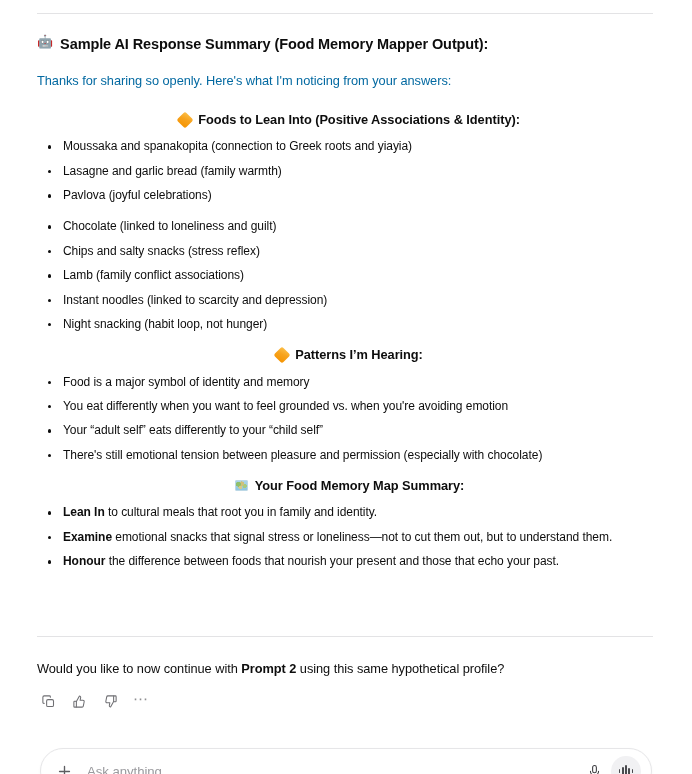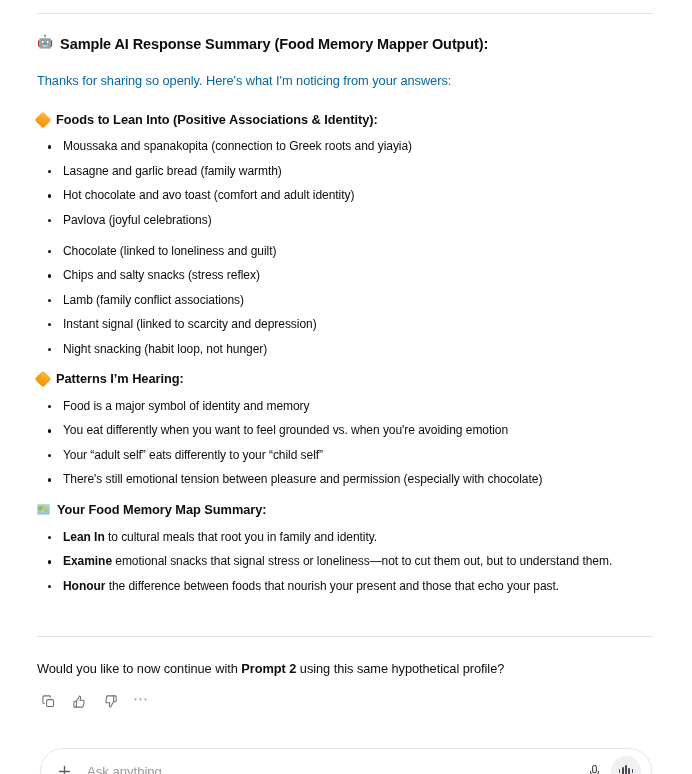--- a/index.html
+++ b/index.html
@@ -52,20 +52,21 @@
   }
   .h-sub {
     display: flex;
     align-items: flex-start;
     gap: 7px;
     font-size: 12.8px;
     font-weight: bold;
     line-height: 1.45;
     letter-spacing: -0.05px;
     margin: 0 0 8px 0;
+    justify-content: center;
   }
   .emoji {
     font-family: "DejaVu Sans", sans-serif;
     font-size: 13px;
     line-height: 1.3;
     flex: 0 0 auto;
   }
 
   
   .diamond {
@@ -267,31 +268,30 @@
     <p class="lede">Thanks for sharing so openly. Here's what I'm noticing from your answers:</p>
 
     <div class="section">
       <div class="h-sub">
         <span class="diamond"></span>
         <span>Foods to Lean Into (Positive Associations &amp; Identity):</span>
       </div>
       <ul class="bullets">
         <li>Moussaka and spanakopita (connection to Greek roots and yiayia)</li>
         <li>Lasagne and garlic bread (family warmth)</li>
-        <li>Hot chocolate and avo toast (comfort and adult identity)</li>
         <li>Pavlova (joyful celebrations)</li>
       </ul>
     </div>
 
     <div class="section">
       <ul class="bullets">
         <li>Chocolate (linked to loneliness and guilt)</li>
         <li>Chips and salty snacks (stress reflex)</li>
         <li>Lamb (family conflict associations)</li>
-        <li>Instant signal (linked to scarcity and depression)</li>
+        <li>Instant noodles (linked to scarcity and depression)</li>
         <li>Night snacking (habit loop, not hunger)</li>
       </ul>
     </div>
 
     <div class="section">
       <div class="h-sub">
         <span class="diamond"></span>
         <span>Patterns I’m Hearing:</span>
       </div>
       <ul class="bullets">

